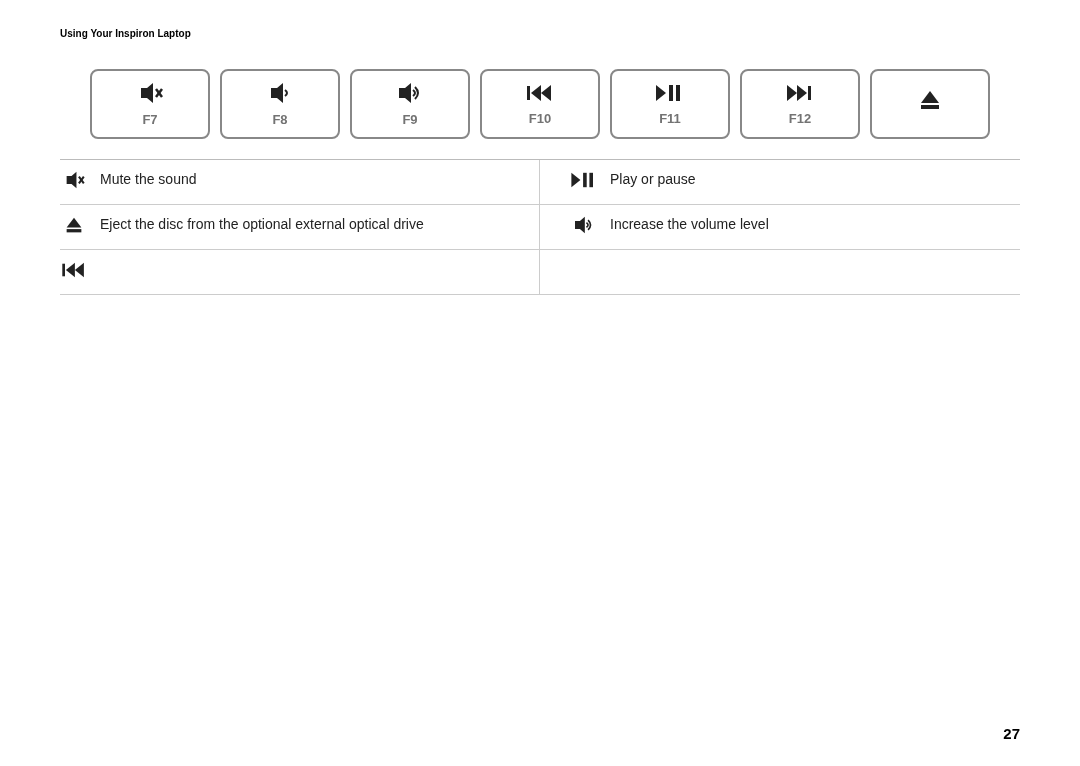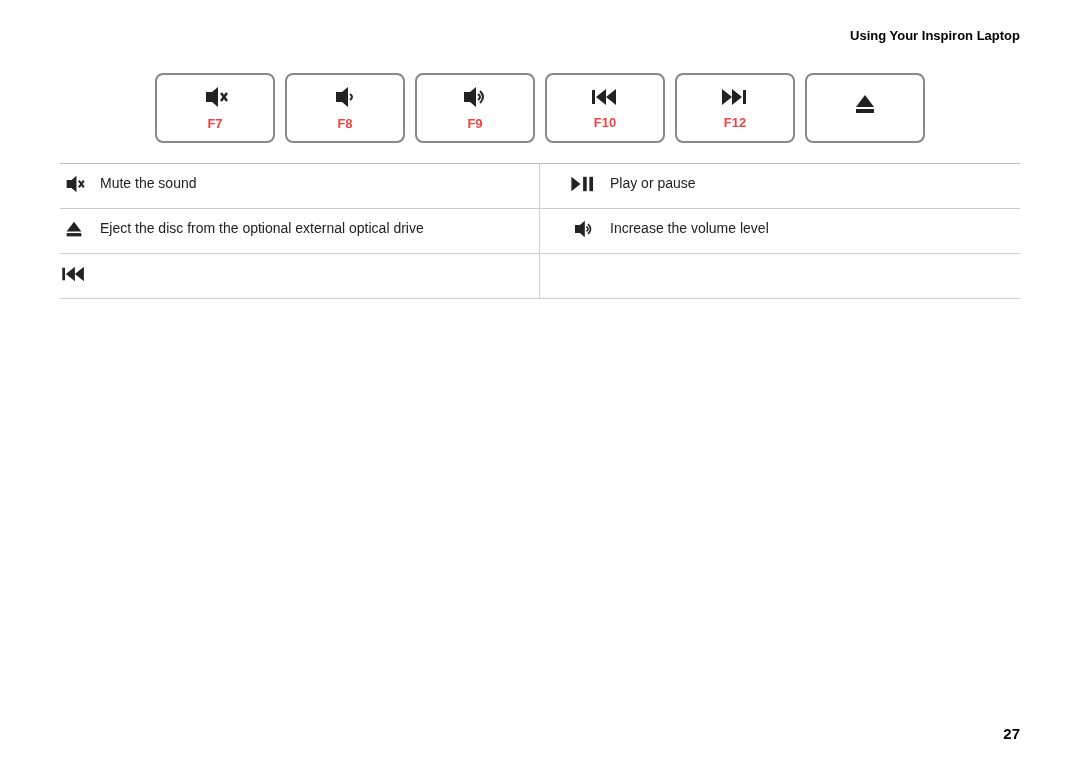--- a/index.html
+++ b/index.html
@@ -6,23 +6,23 @@
     body {
       background: #ffffff;
       font-family: Arial, Helvetica, sans-serif;
       width: 1080px;
       height: 766px;
       position: relative;
       overflow: hidden;
     }
 
     .page-header {
-      text-align: right;
+      text-align: left;
       padding: 28px 60px 10px 60px;
-      font-size: 13px;
+      font-size: 10px;
       font-weight: bold;
     }
 
     .keys-row {
       display: flex;
       justify-content: center;
       gap: 10px;
       padding: 20px 60px 20px 60px;
     }
 
@@ -39,21 +39,21 @@
     }
 
     .key-icon {
       font-size: 22px;
       line-height: 1;
     }
 
     .key-label {
       font-size: 13px;
       font-weight: bold;
-      color: #ef4444;
+      color: #737373;
     }
 
     .divider-line {
       border: none;
       border-top: 1.5px solid #bbb;
       margin: 0 60px;
     }
 
     .desc-table {
       display: grid;
@@ -145,20 +145,30 @@
     <div class="key-icon">
       <svg width="26" height="20" viewBox="0 0 26 20" fill="none">
         <rect x="0" y="3" width="3" height="14" fill="#222"></rect>
         <polygon points="4,10 14,2 14,18" fill="#222"></polygon>
         <polygon points="14,10 24,2 24,18" fill="#222"></polygon>
       </svg>
     </div>
     <div class="key-label">F10</div>
   </div>
 
+  <div class="key-box">
+    <div class="key-icon">
+      <svg width="28" height="20" viewBox="0 0 28 20" fill="none">
+        <polygon points="0,2 10,10 0,18" fill="#222"></polygon>
+        <rect x="13" y="2" width="4" height="16" fill="#222"></rect>
+        <rect x="20" y="2" width="4" height="16" fill="#222"></rect>
+      </svg>
+    </div>
+    <div class="key-label">F11</div>
+  </div>
 
   <div class="key-box">
     <div class="key-icon">
       <svg width="26" height="20" viewBox="0 0 26 20" fill="none">
         <polygon points="0,2 10,10 0,18" fill="#222"></polygon>
         <polygon points="10,2 20,10 10,18" fill="#222"></polygon>
         <rect x="21" y="3" width="3" height="14" fill="#222"></rect>
       </svg>
     </div>
     <div class="key-label">F12</div>

